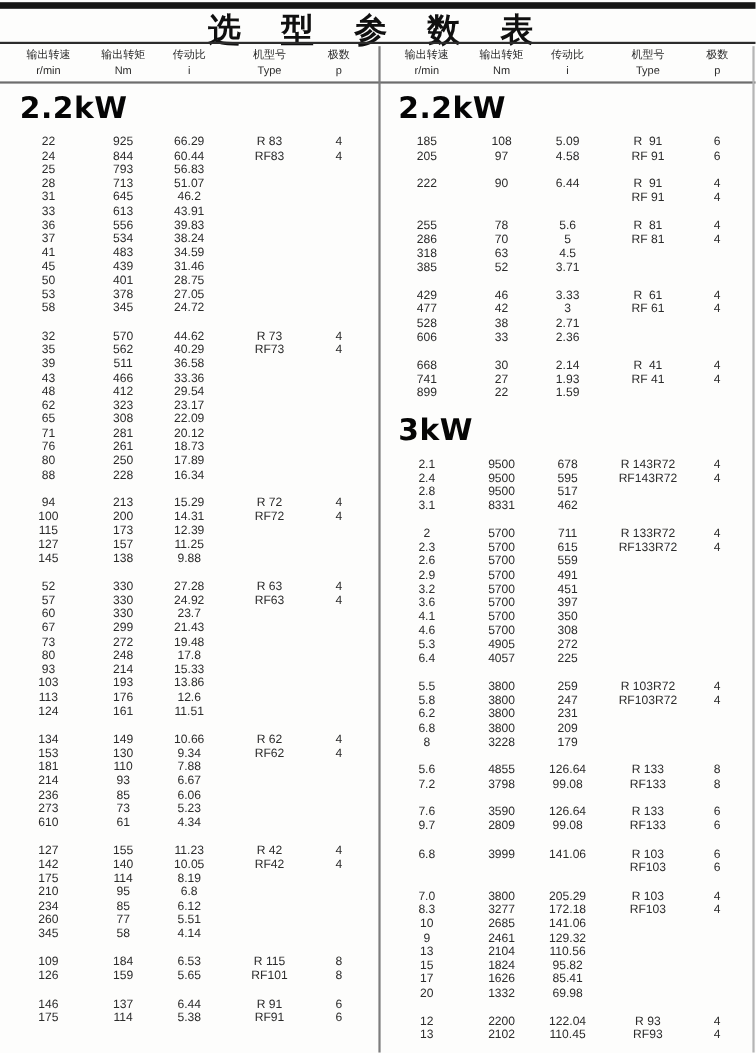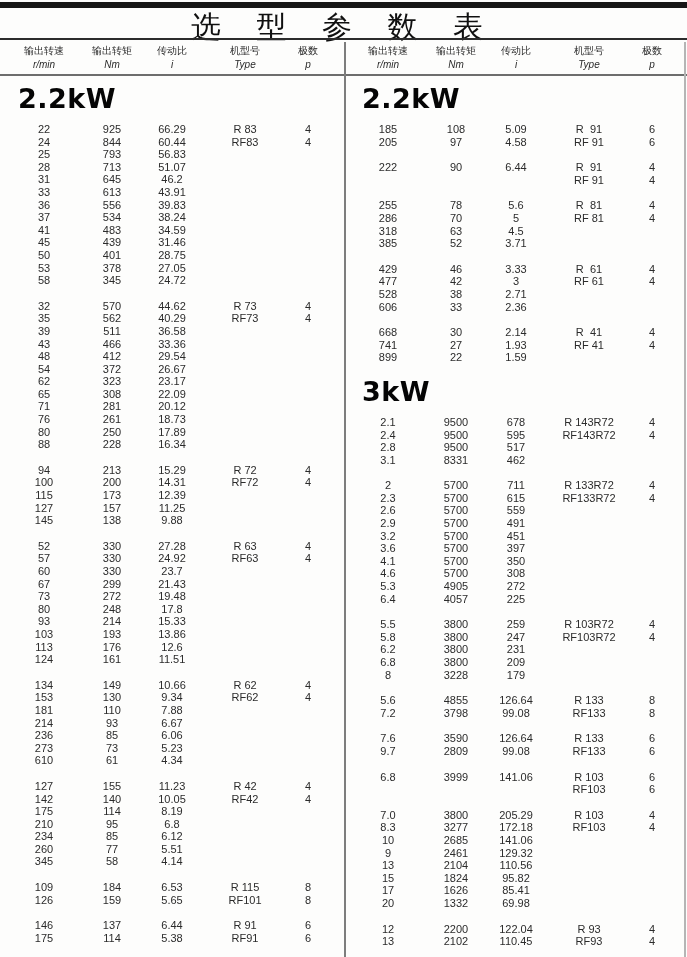--- a/index.html
+++ b/index.html
@@ -10,37 +10,37 @@
     color:#1e1e1e;
     overflow:hidden;
   }
   .page { position:relative; width:687px; height:957px; overflow:hidden; }
 
   .top-bar { position:absolute; top:2px; left:0; width:687px; height:6px; background:#161616; }
 
   .title {
     position:absolute; top:7px; left:0; width:100%;
     text-align:center;
-    font-size:30px; font-weight:normal; color:#101010;
+    font-size:30px; font-weight:bold; color:#101010;
     letter-spacing:13px;
     font-family:"DejaVu Sans","Liberation Sans",sans-serif;
     white-space:nowrap;
   }
 
   .title-line  { position:absolute; top:38px; left:0; width:687px; height:2px; background:#2c2c2c; }
   .header-line { position:absolute; top:74px; left:0; width:687px; height:2px; background:#6d6d6d; }
   .mid-divider { position:absolute; top:42px; left:344px; width:2px; height:915px; background:#7d7d7d; }
   .right-edge  { position:absolute; top:42px; left:684px; width:2px; height:915px; background:#b5b5b5; }
 
   .header-row { position:absolute; top:42px; left:0; width:687px; height:32px; display:flex; }
   .half-header { width:343px; display:grid; grid-template-columns:88px 48px 72px 74px 52px; }
   .half-header.rh { margin-left:1px; }
   .hcell { text-align:center; padding-top:1px; }
   .hcell .cn   { display:block; font-size:10px; color:#2a2a2a; line-height:15px; }
-  .hcell .unit { display:block; font-size:10px; color:#2a2a2a; line-height:14px;font-style:italic; }
+  .hcell .unit { display:block; font-size:10px; color:#2a2a2a; line-height:14px; }
 
   .content { position:absolute; top:78px; left:0; width:687px; display:flex; }
   .half { width:343px; }
   .half.right { margin-left:1px; }
 
   .section-header {
     font-size:27px; font-weight:700; color:#050505;
     margin:6px 0 9px 18px; line-height:30px;
     font-family:"DejaVu Sans","Liberation Sans",sans-serif;
     letter-spacing:0.5px;
@@ -238,27 +238,20 @@
             <span class="cell"></span>
           </div>
           <div class="row">
             <span class="cell">48</span>
             <span class="cell">412</span>
             <span class="cell">29.54</span>
             <span class="cell"></span>
             <span class="cell"></span>
           </div>
           <div class="row">
-            <span class="cell">54</span>
-            <span class="cell">372</span>
-            <span class="cell">26.67</span>
-            <span class="cell"></span>
-            <span class="cell"></span>
-          </div>
-          <div class="row">
             <span class="cell">62</span>
             <span class="cell">323</span>
             <span class="cell">23.17</span>
             <span class="cell"></span>
             <span class="cell"></span>
           </div>
           <div class="row">
             <span class="cell">65</span>
             <span class="cell">308</span>
             <span class="cell">22.09</span>

